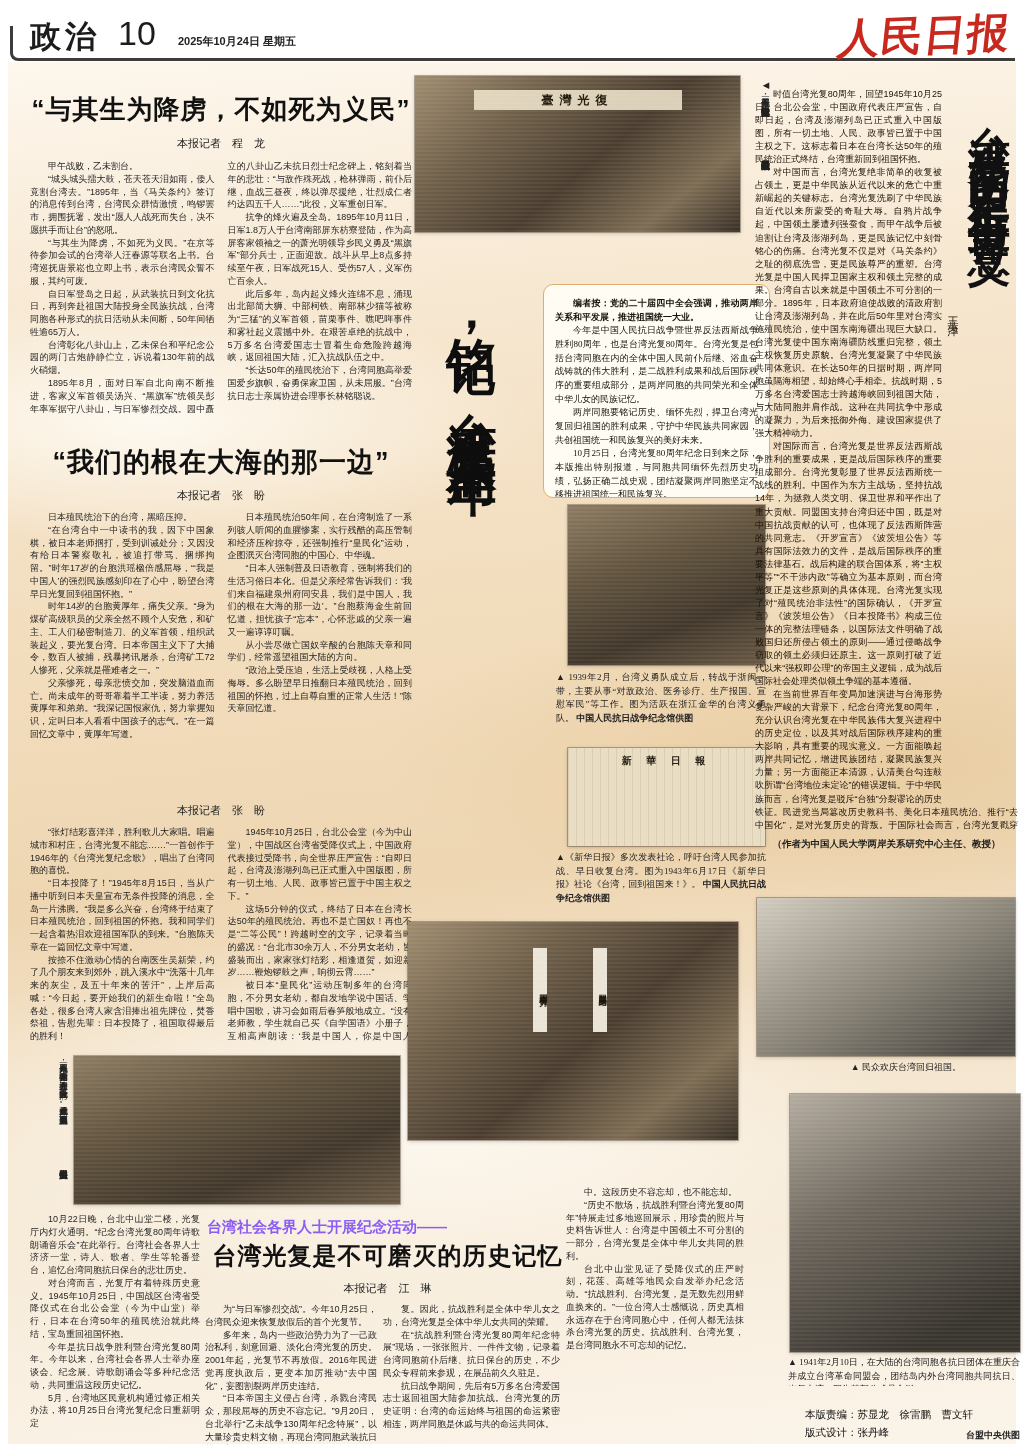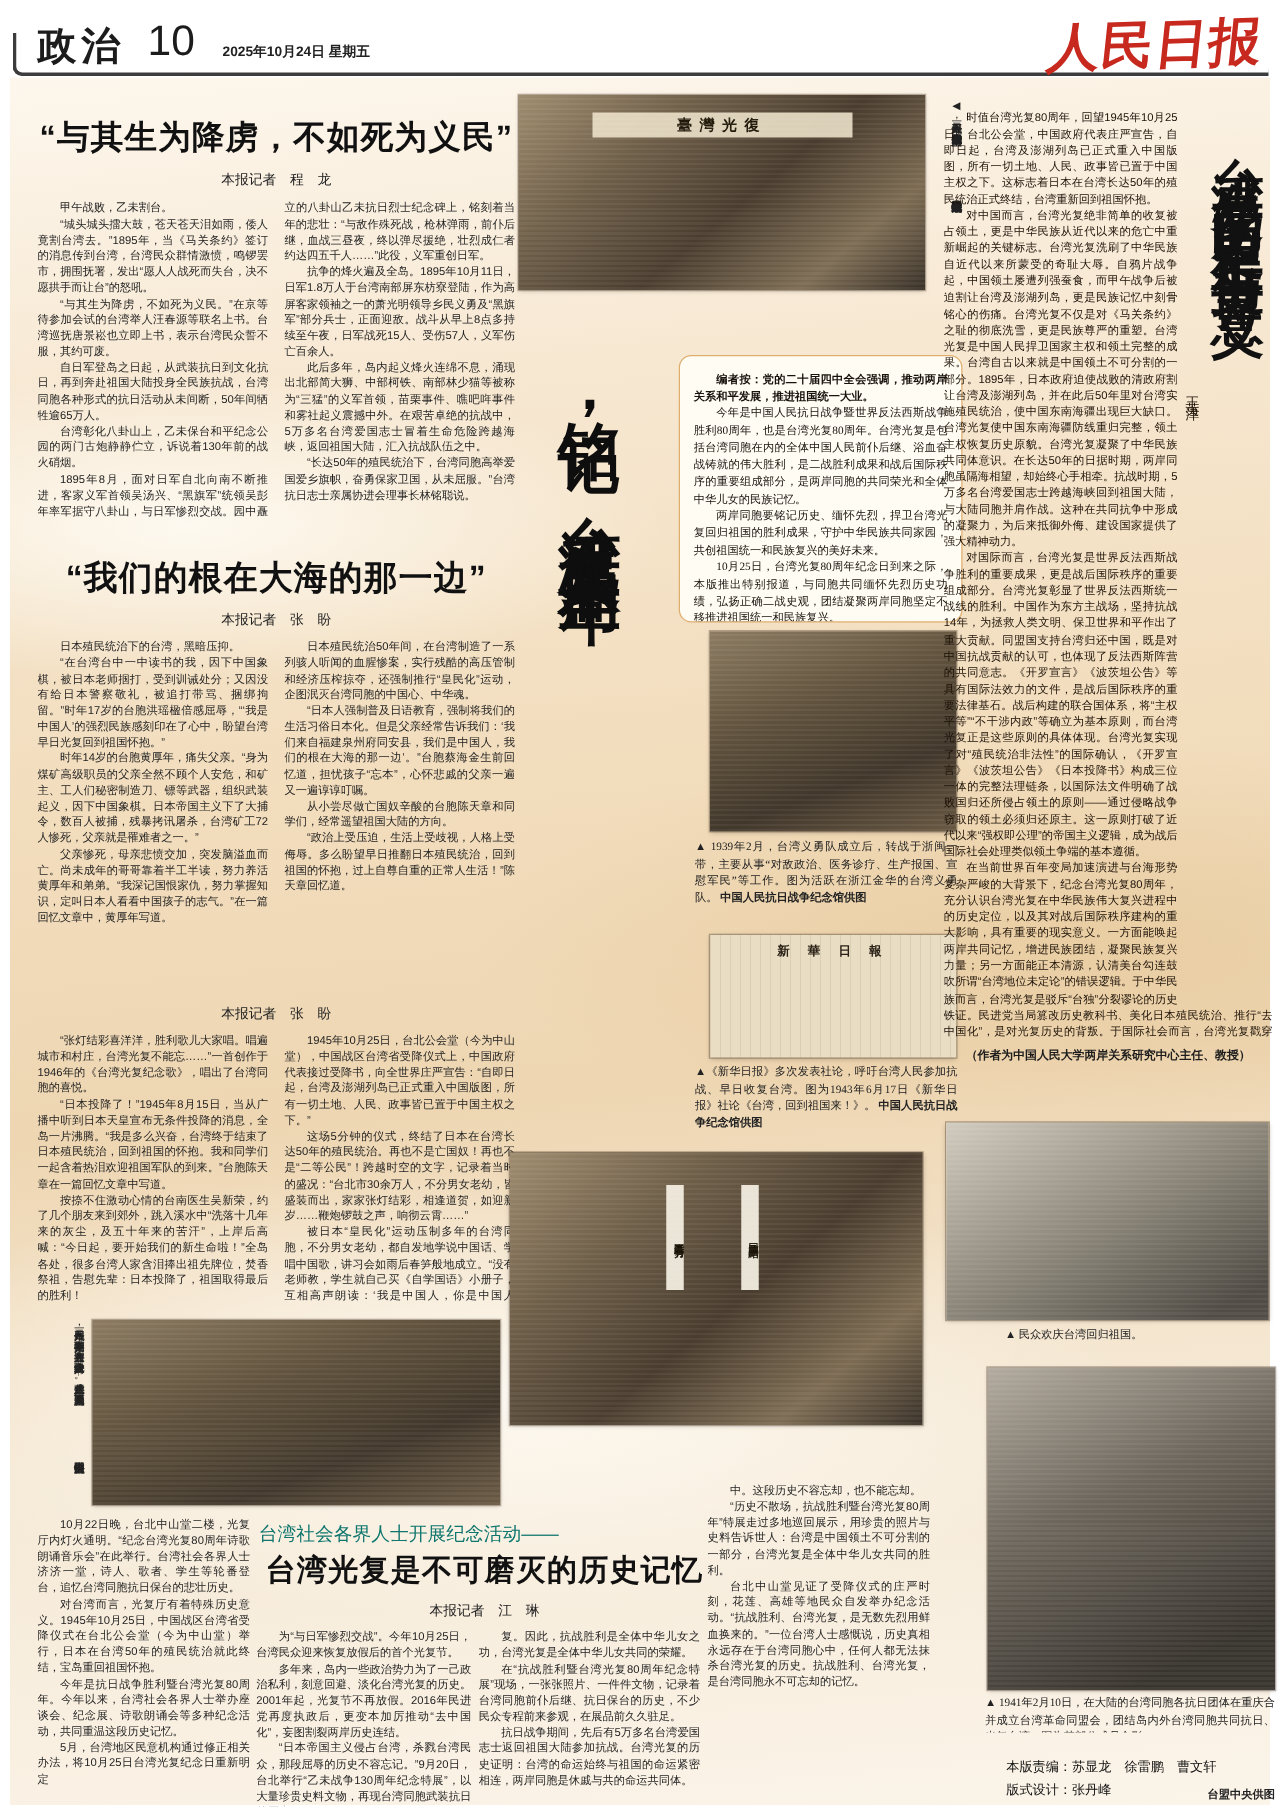--- a/index.html
+++ b/index.html
@@ -61,21 +61,21 @@
               font-family:"Liberation Serif","DejaVu Serif",serif;}
   
   .banner-strip{position:absolute;left:18%;top:9%;width:64%;height:20px;background:rgba(238,228,203,.88);
     display:flex;align-items:center;justify-content:center;font-size:12px;font-weight:700;
     font-family:"Liberation Serif","DejaVu Serif",serif;color:#201808;letter-spacing:6px;}
   .vbanner{position:absolute;top:12%;width:14px;height:84px;background:rgba(246,241,228,.92);
     writing-mode:vertical-rl;font-size:8px;font-weight:700;color:#1b1408;text-align:center;
     font-family:"Liberation Serif","DejaVu Serif",serif;letter-spacing:1px;}
   .clip-title{position:absolute;left:0;right:0;top:6px;text-align:center;font-size:10px;font-weight:800;
     letter-spacing:6px;color:#2a2116;font-family:"Liberation Serif","DejaVu Serif",serif;}
-  .kicker{font-size:15px;font-weight:400;color:#0f766e;}
+  .kicker{font-size:15px;font-weight:700;color:#8b5cf6;}
   .credits{font-size:10.5px;color:#111;line-height:1.7;}
 </style>
 </head>
 <body>
 
 <div class="page">
 
   <div class="hdr-rule"></div>
   <div class="section-name">政治</div>
   <div class="page-num">10</div>
@@ -96,21 +96,21 @@
       <p>抗争的烽火遍及全岛。1895年10月11日，日军1.8万人于台湾南部屏东枋寮登陆，作为高屏客家领袖之一的萧光明领导乡民义勇及“黑旗军”部分兵士，正面迎敌。战斗从早上8点多持续至午夜，日军战死15人、受伤57人，义军伤亡百余人。</p>
       <p>此后多年，岛内起义烽火连绵不息，涌现出北部简大狮、中部柯铁、南部林少猫等被称为“三猛”的义军首领，苗栗事件、噍吧哖事件和雾社起义震撼中外。在艰苦卓绝的抗战中，5万多名台湾爱国志士冒着生命危险跨越海峡，返回祖国大陆，汇入抗战队伍之中。</p>
       <p>“长达50年的殖民统治下，台湾同胞高举爱国爱乡旗帜，奋勇保家卫国，从未屈服。”台湾抗日志士亲属协进会理事长林铭聪说。</p>
     </div>
 
   <div class="abs headline" style="left:30px;top:444px;width:382px;font-size:27px;">“我们的根在大海的那一边”</div>
   <div class="abs byline" style="left:30px;top:488px;width:382px;">本报记者　张　盼</div>
   <div class="abs body-txt cols2" style="left:30px;top:511px;width:382px;height:240px;">
       <p>日本殖民统治下的台湾，黑暗压抑。</p>
       <p>“在台湾台中一中读书的我，因下中国象棋，被日本老师掴打，受到训诫处分；又因没有给日本警察敬礼，被追打带骂、捆绑拘留。”时年17岁的台胞洪瑶楹倍感屈辱，“‘我是中国人’的强烈民族感刻印在了心中，盼望台湾早日光复回到祖国怀抱。”</p>
-      <p>时年14岁的台胞黄厚年，痛失父亲。“身为煤矿高级职员的父亲全然不顾个人安危，和矿主、工人们秘密制造刀、镖等武器，组织武装起义，因下中国象棋。日本帝国主义下了大捕令，数百人被捕，残暴拷讯屠杀，台湾矿工72人惨死，父亲就是罹难者之一。”</p>
+      <p>时年14岁的台胞黄厚年，痛失父亲。“身为煤矿高级职员的父亲全然不顾个人安危，和矿主、工人们秘密制造刀、的义军首领，组织武装起义，要光复台湾。日本帝国主义下了大捕令，数百人被捕，残暴拷讯屠杀，台湾矿工72人惨死，父亲就是罹难者之一。”</p>
       <p>父亲惨死，母亲悲愤交加，突发脑溢血而亡。尚未成年的哥哥靠着半工半读，努力养活黄厚年和弟弟。“我深记国恨家仇，努力掌握知识，定叫日本人看看中国孩子的志气。”在一篇回忆文章中，黄厚年写道。</p>
       <p>日本殖民统治50年间，在台湾制造了一系列骇人听闻的血腥惨案，实行残酷的高压管制和经济压榨掠夺，还强制推行“皇民化”运动，企图泯灭台湾同胞的中国心、中华魂。</p>
       <p>“日本人强制普及日语教育，强制将我们的生活习俗日本化。但是父亲经常告诉我们：‘我们来自福建泉州府同安县，我们是中国人，我们的根在大海的那一边’。”台胞蔡海金生前回忆道，担忧孩子“忘本”，心怀悲戚的父亲一遍又一遍谆谆叮嘱。</p>
       <p>从小尝尽做亡国奴辛酸的台胞陈天章和同学们，经常遥望祖国大陆的方向。</p>
       <p>“政治上受压迫，生活上受歧视，人格上受侮辱。多么盼望早日推翻日本殖民统治，回到祖国的怀抱，过上自尊自重的正常人生活！”陈天章回忆道。</p>
     </div>
 
   <div class="abs byline" style="left:30px;top:803px;width:382px;">本报记者　张　盼</div>
   <div class="abs body-txt cols2" style="left:30px;top:826px;width:382px;height:224px;">
       <p>“张灯结彩喜洋洋，胜利歌儿大家唱。唱遍城市和村庄，台湾光复不能忘……”一首创作于1946年的《台湾光复纪念歌》，唱出了台湾同胞的喜悦。</p>
@@ -171,21 +171,21 @@
     <div>
         <p>时值台湾光复80周年，回望1945年10月25日，台北公会堂，中国政府代表庄严宣告，自即日起，台湾及澎湖列岛已正式重入中国版图，所有一切土地、人民、政事皆已置于中国主权之下。这标志着日本在台湾长达50年的殖民统治正式终结，台湾重新回到祖国怀抱。</p>
         <p>对中国而言，台湾光复绝非简单的收复被占领土，更是中华民族从近代以来的危亡中重新崛起的关键标志。台湾光复洗刷了中华民族自近代以来所蒙受的奇耻大辱。自鸦片战争起，中国领土屡遭列强蚕食，而甲午战争后被迫割让台湾及澎湖列岛，更是民族记忆中刻骨铭心的伤痛。台湾光复不仅是对《马关条约》之耻的彻底洗雪，更是民族尊严的重塑。台湾光复是中国人民捍卫国家主权和领土完整的成果。台湾自古以来就是中国领土不可分割的一部分。1895年，日本政府迫使战败的清政府割让台湾及澎湖列岛，并在此后50年里对台湾实施殖民统治，使中国东南海疆出现巨大缺口。台湾光复使中国东南海疆防线重归完整，领土主权恢复历史原貌。台湾光复凝聚了中华民族共同体意识。在长达50年的日据时期，两岸同胞虽隔海相望，却始终心手相牵。抗战时期，5万多名台湾爱国志士跨越海峡回到祖国大陆，与大陆同胞并肩作战。这种在共同抗争中形成的凝聚力，为后来抵御外侮、建设国家提供了强大精神动力。</p>
         <p>对国际而言，台湾光复是世界反法西斯战争胜利的重要成果，更是战后国际秩序的重要组成部分。台湾光复彰显了世界反法西斯统一战线的胜利。中国作为东方主战场，坚持抗战14年，为拯救人类文明、保卫世界和平作出了重大贡献。同盟国支持台湾归还中国，既是对中国抗战贡献的认可，也体现了反法西斯阵营的共同意志。《开罗宣言》《波茨坦公告》等具有国际法效力的文件，是战后国际秩序的重要法律基石。战后构建的联合国体系，将“主权平等”“不干涉内政”等确立为基本原则，而台湾光复正是这些原则的具体体现。台湾光复实现了对“殖民统治非法性”的国际确认，《开罗宣言》《波茨坦公告》《日本投降书》构成三位一体的完整法理链条，以国际法文件明确了战败国归还所侵占领土的原则——通过侵略战争窃取的领土必须归还原主。这一原则打破了近代以来“强权即公理”的帝国主义逻辑，成为战后国际社会处理类似领土争端的基本遵循。</p>
         <p>在当前世界百年变局加速演进与台海形势复杂严峻的大背景下，纪念台湾光复80周年，充分认识台湾光复在中华民族伟大复兴进程中的历史定位，以及其对战后国际秩序建构的重大影响，具有重要的现实意义。一方面能唤起两岸共同记忆，增进民族团结，凝聚民族复兴力量；另一方面能正本清源，认清美台勾连鼓吹所谓“台湾地位未定论”的错误逻辑。于中华民族而言，台湾光复是驳斥“台独”分裂谬论的历史铁证。民进党当局篡改历史教科书、美化日本殖民统治、推行“去中国化”，是对光复历史的背叛。于国际社会而言，台湾光复戳穿了某些国家炮制的所谓“台湾地位未定论”，《开罗宣言》《波茨坦公告》等国际法文件确认了中国对台湾的主权。1945年台湾回归中国是不容挑战的历史事实。任何企图挑战这一事实的言行，都是对二战胜利成果的亵渎、对战后国际秩序的破坏。</p>
       </div>
   </div>
   <div class="abs right-foot" style="left:755px;top:838px;width:263px;">（作者为中国人民大学两岸关系研究中心主任、教授）</div>
 
   <div class="abs photo gray grain" style="left:757px;top:898px;width:258px;height:158px;"></div>
-  <div class="abs caption" style="left:757px;top:1061px;width:258px;display:flex;justify-content:center;">
+  <div class="abs caption" style="left:757px;top:1061px;width:258px;display:flex;justify-content:flex-end;">
     <span>▲ 民众欢庆台湾回归祖国。</span>
     <span class="credit">台盟中央供图</span>
   </div>
 
   <div class="abs photo dark grain" style="left:790px;top:1094px;width:230px;height:258px;"></div>
   <div class="abs caption" style="left:788px;top:1356px;width:232px;height:30px;overflow:hidden;">
     <span>▲ 1941年2月10日，在大陆的台湾同胞各抗日团体在重庆合并成立台湾革命同盟会，团结岛内外台湾同胞共同抗日、光复台湾。图为其部分成员合影。</span>
   </div>
   <div class="abs caption credit" style="left:788px;top:1386px;width:232px;text-align:right;">台盟中央供图</div>
 

